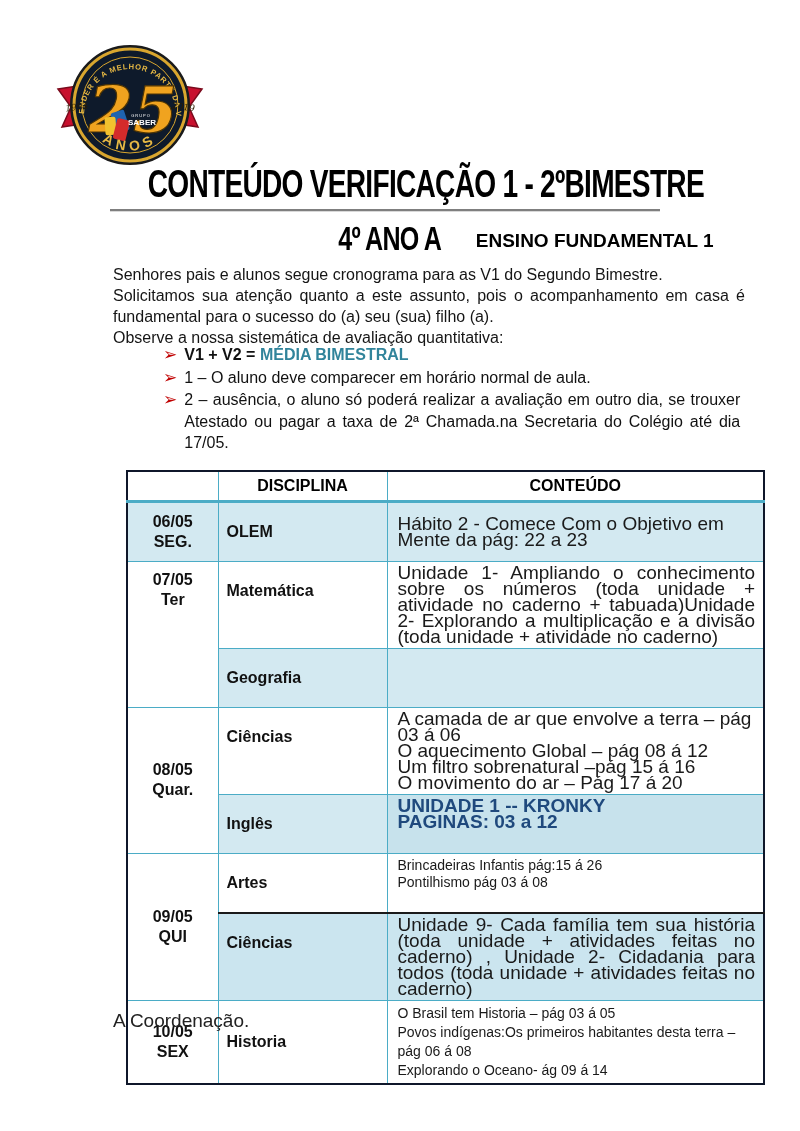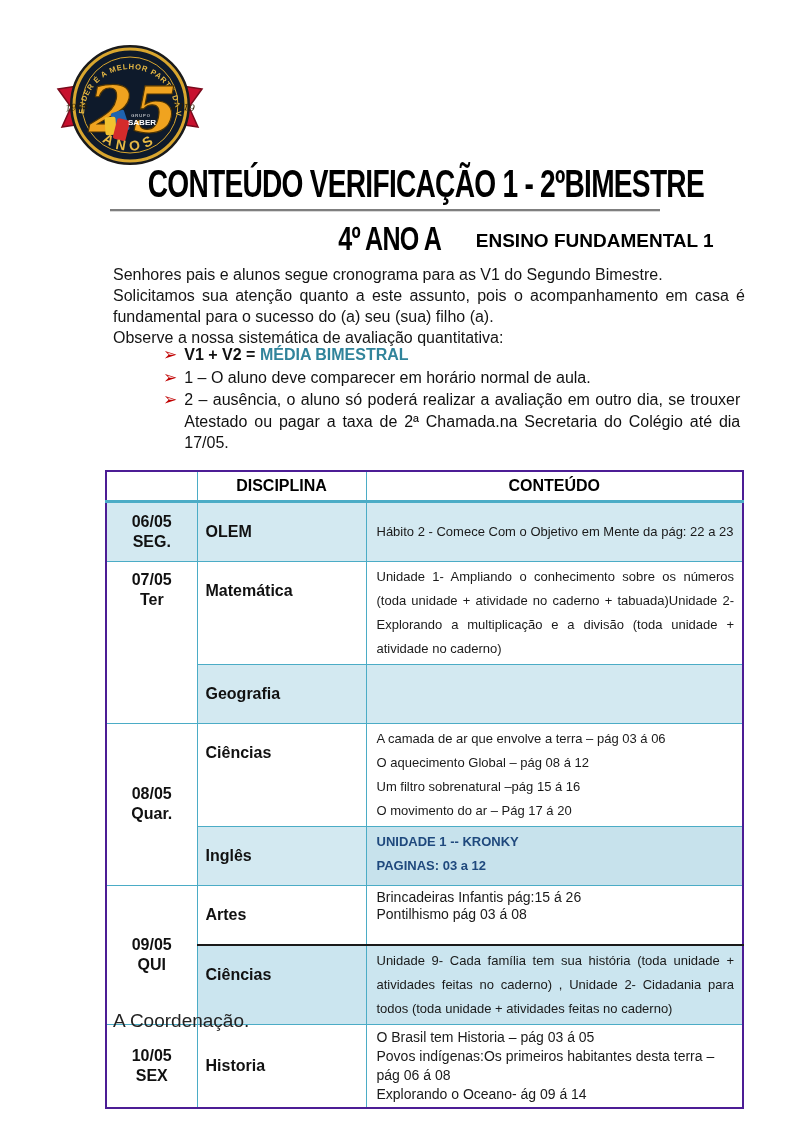--- a/index.html
+++ b/index.html
@@ -29,26 +29,26 @@
   
   .bullets { position:absolute; left:113px; top:344px; width:630px; }
   .bullet { display:flex; align-items:flex-start; margin-left:50px; margin-bottom:1px; }
   .arrow { color:#C00000; font-family:"DejaVu Sans",sans-serif; font-size:17px; line-height:21px; margin-right:7px; flex:0 0 auto; }
   .bullet-text { font-size:16px; line-height:21.5px; color:#111; }
   .bullet-text b.blue { color:#31849B;text-align:right; }
   .bullet .just { text-align:justify; width:556px; }
 
   
   .sched { position:absolute; left:105px; top:470px; }
-  table { border-collapse:collapse; table-layout:fixed; width:637px; border:2px solid #4c1d95; }
+  table { border-collapse:collapse; table-layout:fixed; width:637px; border:2px solid #0f172a;margin-left:21px; }
   th, td { border:1px solid #4BACC6; }
   thead th { height:30px; background:#fff; font-size:16px; font-weight:bold; color:#000; text-align:center; vertical-align:middle; border-bottom:3px solid #4BACC6; }
   td.date { text-align:center; font-weight:bold; font-size:16px; line-height:20px; white-space:pre-line; vertical-align:middle; color:#111; }
   td.disc { font-weight:bold; font-size:16px; padding:20px 8px; vertical-align:top; color:#111; }
-  td.cont { font-size:13px; line-height:24px; padding:3px 8px 3px 10px; vertical-align:top; white-space:pre-line; color:#1a1a1a; }
+  td.cont { font-size:19px; line-height:16px; padding:3px 8px 3px 10px; vertical-align:top; white-space:pre-line; color:#1a1a1a; }
   tr.shaded td { background:#D3E9F1; }
   .r-olem { height:53px; }
   .r-olem td { vertical-align:middle; }
   .r-mat { height:78px; }
   .r-mat td.date { vertical-align:top; padding-top:8px; }
   .r-mat td.cont { text-align:justify; }
   .r-geo { height:26px; }
   .r-cie { height:84px; }
   .r-ing { height:56px; }
   .r-ing td.cont { background:#C7E2EC; color:#1F497D;font-weight:bold; }

